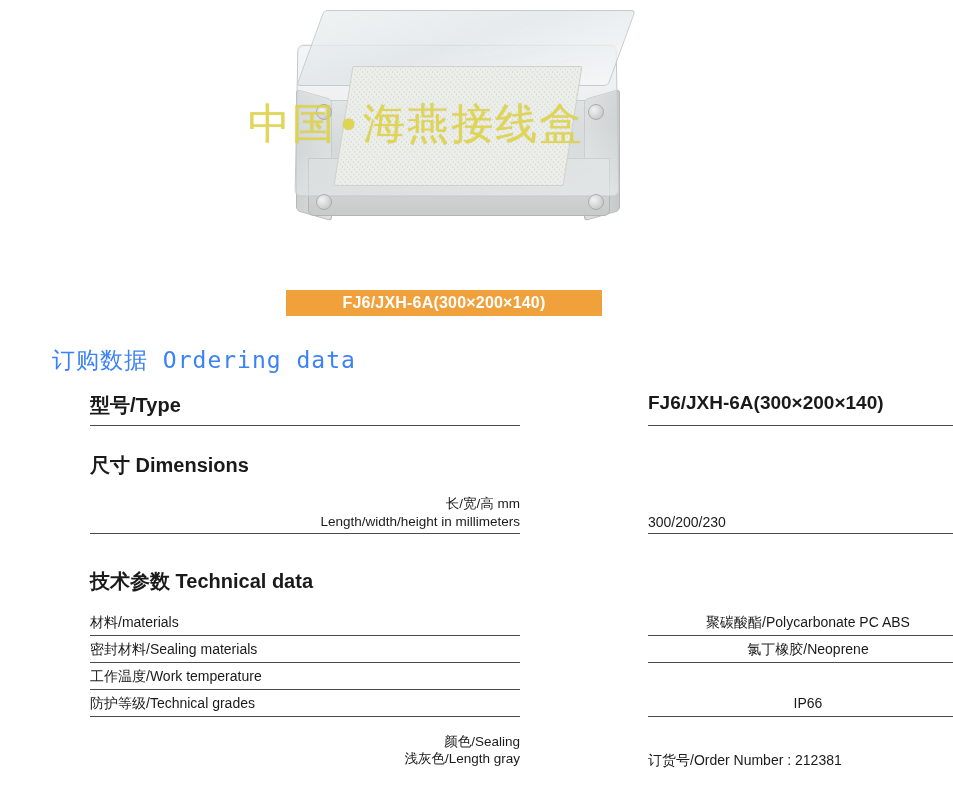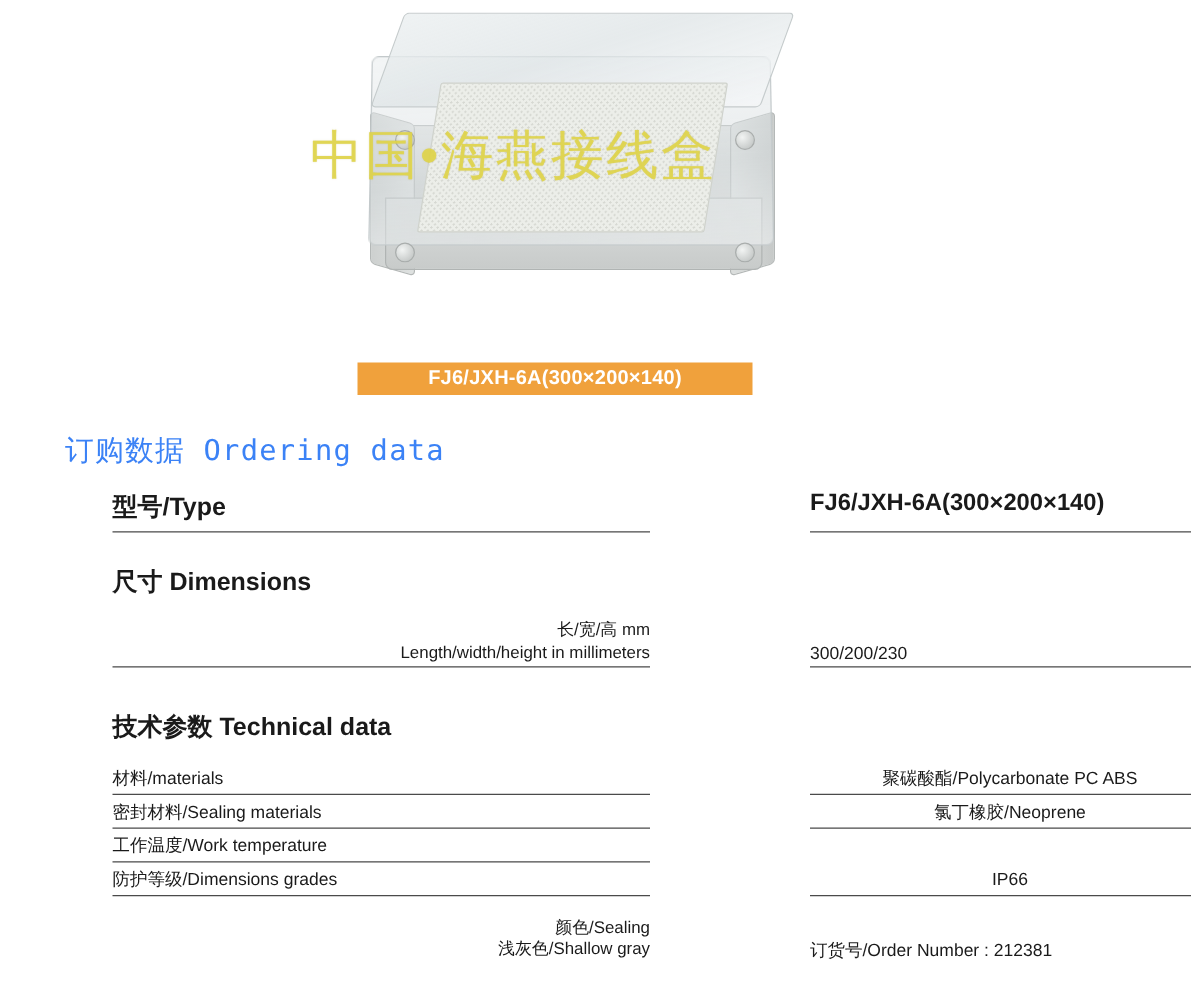--- a/index.html
+++ b/index.html
@@ -128,21 +128,21 @@
   .screw.s1 { left: 28px;  top: 96px; }
   .screw.s2 { left: 300px; top: 96px; }
   .screw.s3 { left: 28px;  top: 186px; }
   .screw.s4 { left: 300px; top: 186px; }
 
   
   .watermark {
     position: absolute;
     left: 248px;
     top: 96px;
-    font-family: Liberation Sans, sans-serif;
+    font-family: Liberation Mono, monospace;
     font-size: 42px;
     letter-spacing: 2px;
     color: rgba(226, 214, 74, 0.85);
     text-shadow: 0 0 1px rgba(180,170,40,0.5);
     white-space: nowrap;
     pointer-events: none;
   }
 
   
   .caption-bar {
@@ -301,30 +301,30 @@
   <div class="row">
     <div class="col-left underline item">密封材料/Sealing materials</div>
     <div class="col-right underline val nowrap">氯丁橡胶/Neoprene</div>
   </div>
 
   <div class="row">
     <div class="col-left underline item">工作温度/Work temperature</div>
   </div>
 
   <div class="row">
-    <div class="col-left underline item">防护等级/Dimensions grades</div>
+    <div class="col-left underline item">防护等级/Technical grades</div>
     <div class="col-right underline val nowrap">IP66</div>
   </div>
 
   <div class="gap-sm"></div>
 
   <div class="row">
     <div class="col-left item-2l">
       <div>颜色/Sealing</div>
-      <div>浅灰色/Shallow gray</div>
+      <div>浅灰色/Length gray</div>
     </div>
     <div class="col-right val-2l">
       <div style="visibility:hidden;">&nbsp;</div>
       <div class="nowrap">订货号/Order Number : 212381</div>
     </div>
   </div>
 
 </div>
 
 </body></html>

